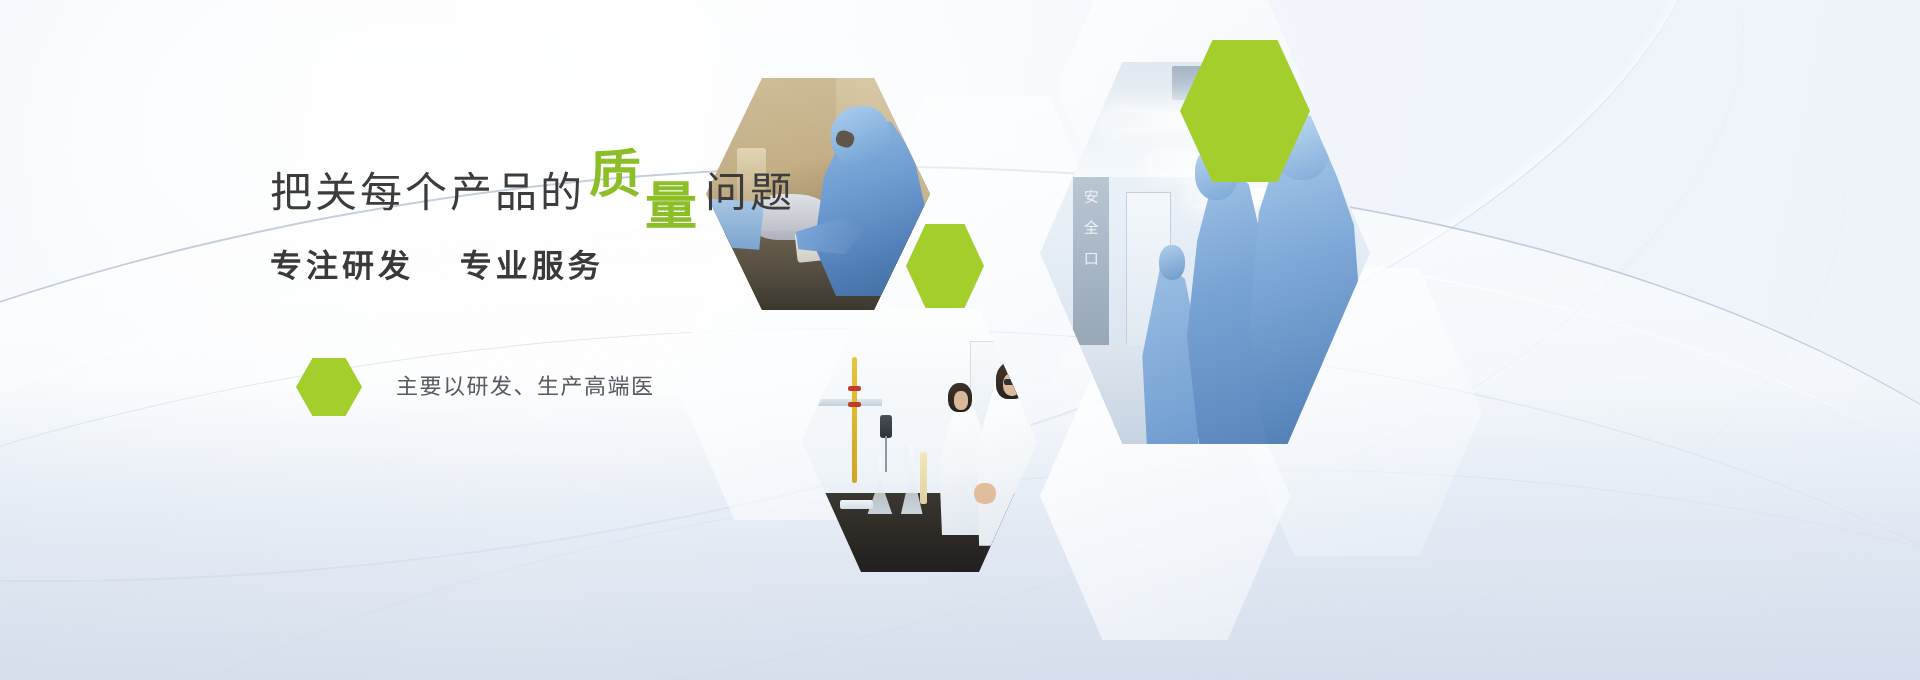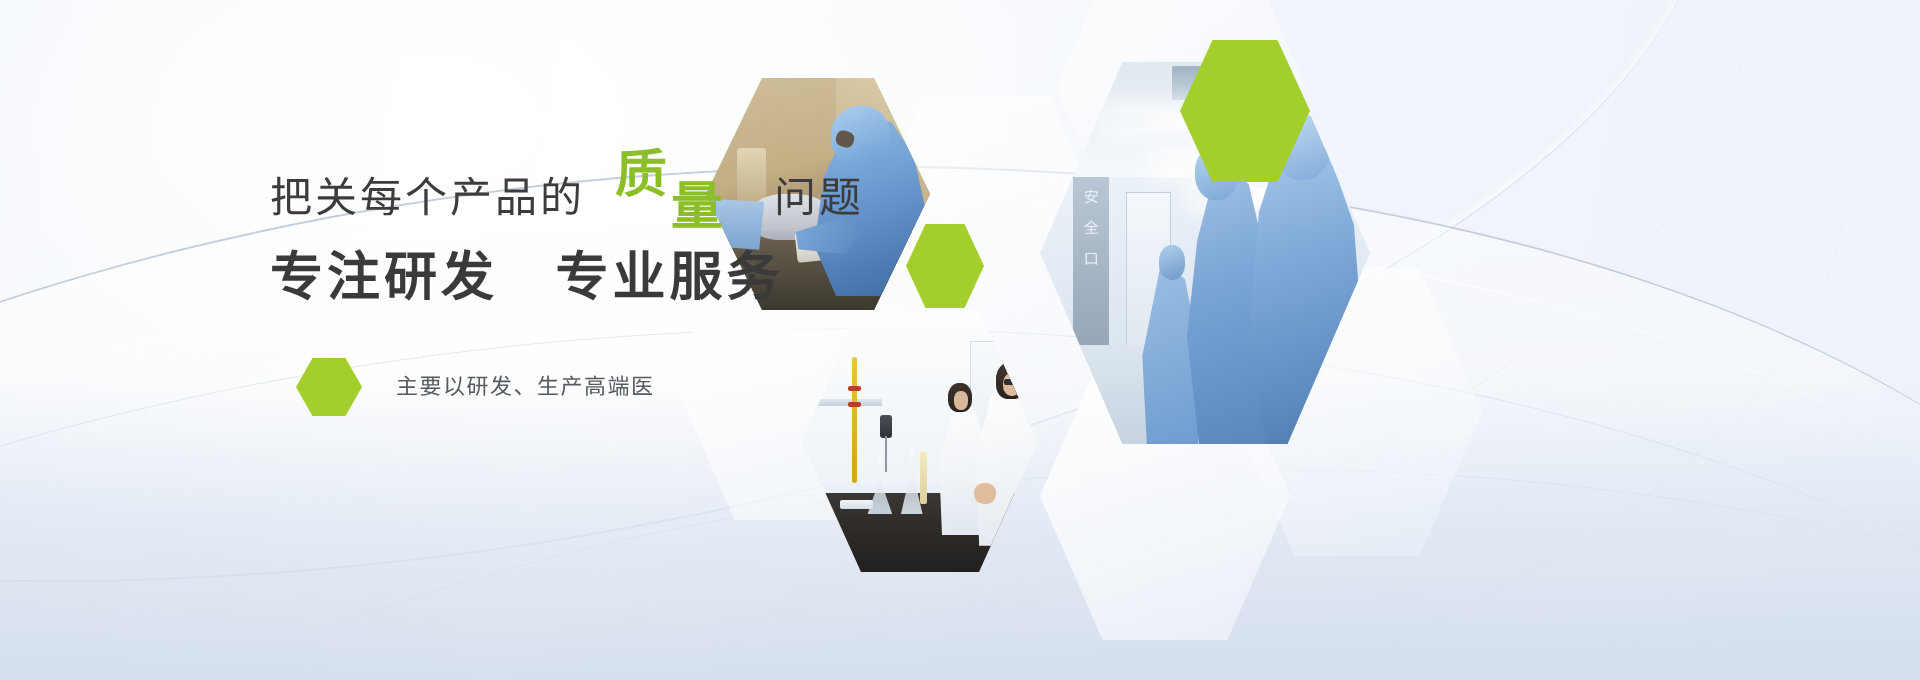--- a/index.html
+++ b/index.html
@@ -173,34 +173,34 @@
      background:#2b2b2b;border-radius:2px;}
   .sceneC .hand{position:absolute;right:18%;bottom:26%;width:9%;height:8%;
      background:#e0bd9d;border-radius:45%;}
 
   .photo-tint{position:absolute;inset:0;
     background:linear-gradient(190deg,rgba(255,255,255,.06),rgba(255,255,255,0) 45%);}
 
   
   .copy{position:absolute;left:270px;top:172px;width:760px;}
   .headline{
-    display:flex;align-items:center;
+    display:flex;align-items:flex-start;
     font-size:42px;letter-spacing:3px;color:#3c3c3c;font-weight:400;
-    line-height:1;white-space:nowrap;gap:26px;
+    line-height:1;white-space:nowrap;
   }
   .hl-pre{display:inline-block;}
   .hl-accent{
     color:#8cbf27;font-weight:700;font-size:52px;letter-spacing:2px;
     line-height:1;display:inline-flex;align-items:flex-start;margin:0 4px;
   }
   .hl-accent .a1{position:relative;top:-24px;}
   .hl-accent .a2{position:relative;top:8px;margin-left:2px;}
-  .hl-post{display:inline-block;margin-left:19px;}
+  .hl-post{display:inline-block;margin-left:2px;}
   .subhead{
-    margin-top:26px;font-size:53px;font-weight:700;color:#3a3a3a;
+    margin-top:26px;font-size:32px;font-weight:700;color:#3a3a3a;
     letter-spacing:4px;line-height:1;white-space:nowrap;
   }
   .subhead .gap{display:inline-block;width:20px;}
 
   .tagline{position:absolute;left:296px;top:358px;display:flex;align-items:center;}
   .tag-hex{
     width:66px;height:58px;flex:0 0 auto;background:#a4ce2b;
     clip-path:polygon(25% 0%,75% 0%,100% 50%,75% 100%,25% 100%,0% 50%);
     -webkit-clip-path:polygon(25% 0%,75% 0%,100% 50%,75% 100%,25% 100%,0% 50%);
   }

